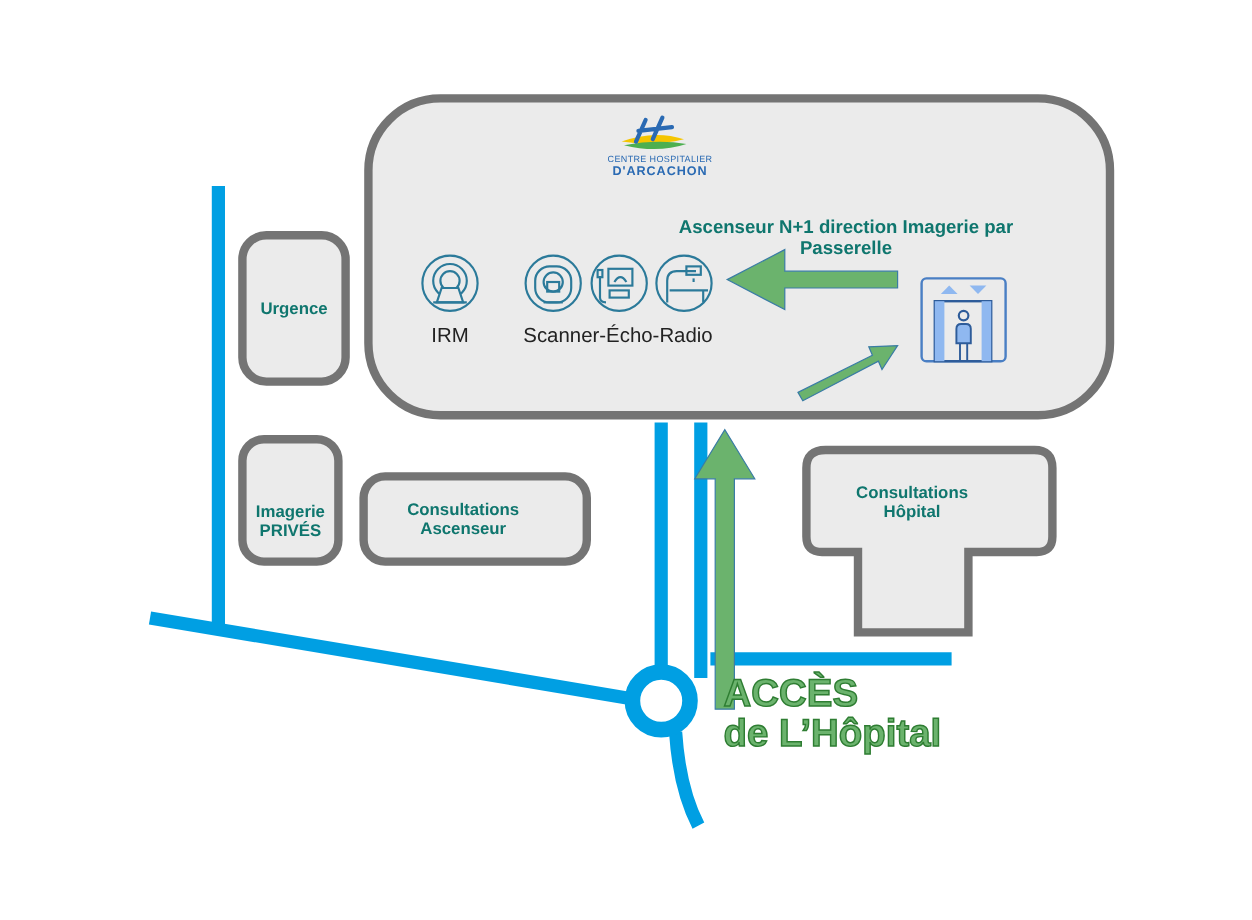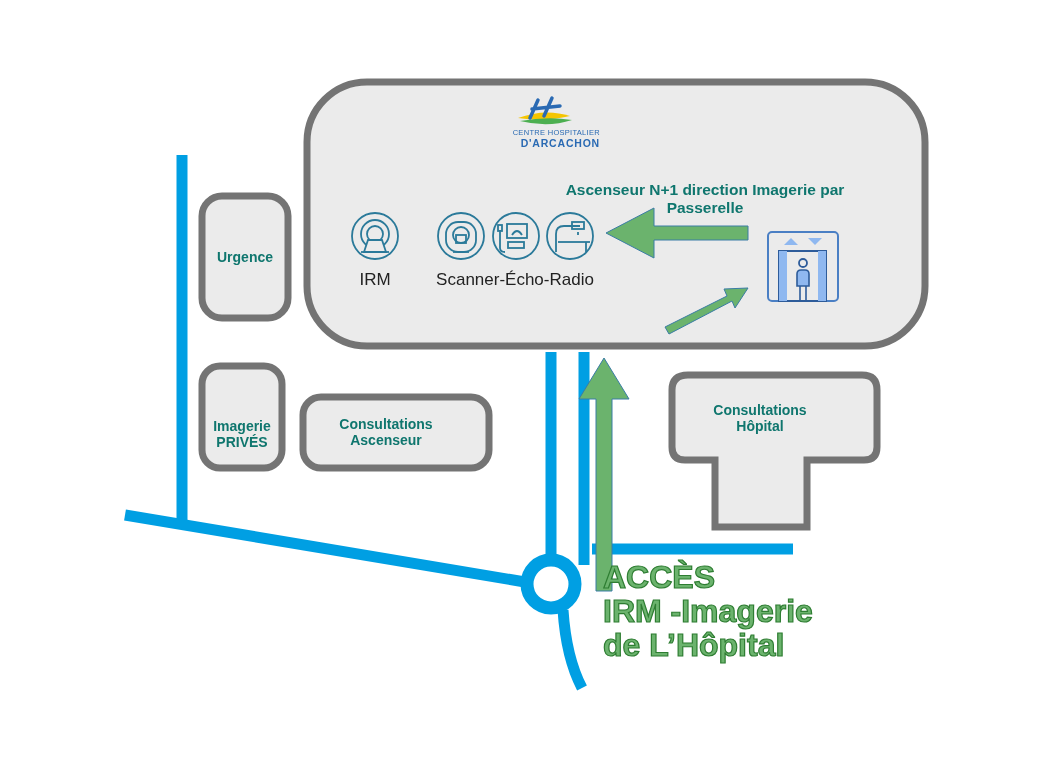--- a/index.html
+++ b/index.html
@@ -1,21 +1,21 @@
 <!DOCTYPE html>
 <html><head>
 <meta charset="utf-8">
 <style>
   html, body { margin:0; padding:0; background:#ffffff; }
   body { width:1043px; height:767px; position:relative; overflow:hidden; font-family:"Liberation Sans", sans-serif; }
   #map { position:absolute; left:0; top:0; }
   .lbl { position:absolute; font-family:"Liberation Sans", sans-serif; font-weight:bold; color:#0f766e; text-align:center; line-height:1.15; }
   .box-label { font-size:14px; }
   .svc-label { position:absolute; font-family:Liberation Sans, sans-serif; font-size:17px; color:#222; text-align:center; }
-  .logo { position:absolute; left:500px; top:94px; width:100px; text-align:right; }
+  .logo { position:absolute; left:500px; top:94px; width:100px; text-align:center; }
   .logo .l1 { font-size:7.5px; color:#2a6ab3; letter-spacing:0.3px; font-family:"Liberation Sans", sans-serif; }
   .logo .l2 { font-size:10.5px; color:#2a6ab3; font-weight:bold; letter-spacing:0.8px; font-family:"Liberation Sans", sans-serif; }
   .access { position:absolute; left:603px; top:560px; font-family:"Liberation Sans", sans-serif; font-weight:bold; font-size:32px; line-height:34px; color:#6bb36d; -webkit-text-stroke:1.2px #2e7d32; }
   .asc { position:absolute; left:545px; top:181px; width:320px; font-size:15.5px; font-weight:bold; text-align:center; line-height:18px; }
 </style>
 </head>
 <body>
 
 <svg id="map" width="1043" height="767" viewBox="0 0 1043 767">
 
@@ -111,15 +111,14 @@
   <div>Consultations</div>
   <div>Ascenseur</div>
 </div>
 <div class="lbl box-label" style="left:680px; top:402px; width:160px;">
   <div>Consultations</div>
   <div>Hôpital</div>
 </div>
 
 <div class="access">
   <div>ACCÈS</div>
-  <div>IRM -Imagerie</div>
   <div>de L’Hôpital</div>
 </div>
 
 </body></html>

